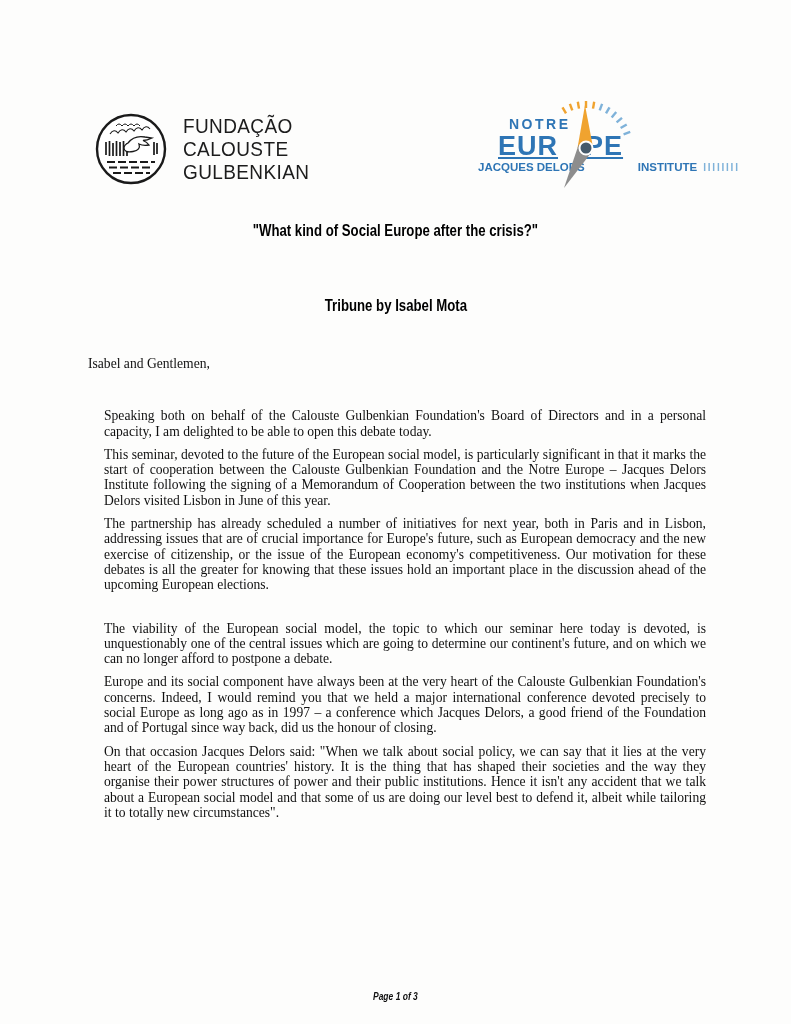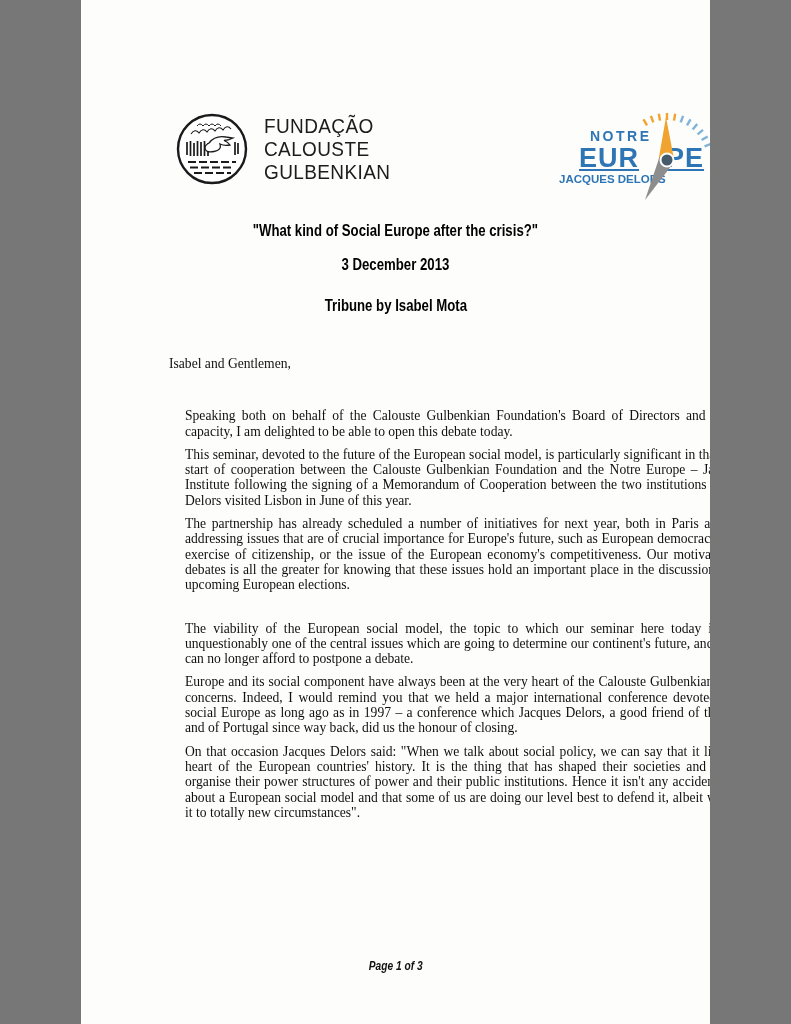--- a/index.html
+++ b/index.html
@@ -1,30 +1,30 @@
 <!DOCTYPE html>
 <html><head>
 <meta charset="utf-8">
 <style>
   html,body { margin:0; padding:0; background:#777; }
   .page {
-    position:relative; width:629px; height:1024px; margin:0 auto;
+    position:relative; width:791px; height:1024px; margin:0 auto;
     background:#fdfdfc; overflow:hidden;
     font-family:"Liberation Serif", serif; color:#101010;
   }
 
   
   .gul-logo { position:absolute; left:94px; top:112px; display:flex; align-items:center; gap:15px; }
   .gul-text {
     font-family:"Liberation Sans", sans-serif; font-size:20px; line-height:23px;
     color:#1c1c1c; letter-spacing:0.4px; transform:scaleX(0.95); transform-origin:left center;
   }
 
   
-  .ne-logo { position:absolute; left:478px; top:110px; width:220px; height:100px;
+  .ne-logo { position:absolute; left:478px; top:98px; width:220px; height:100px;
              font-family:"Liberation Sans", sans-serif; font-weight:bold; }
   .ne-notre { position:absolute; left:31px; top:18px; font-size:14px; letter-spacing:2.5px; color:#2e75b5; }
   .ne-europe { position:absolute; left:20px; top:33px; font-size:27px; letter-spacing:1px; color:#2e75b5; display:flex;text-decoration:underline; }
   .ne-europe .sp { display:inline-block; width:27px; }
   .ne-bottom { position:absolute; left:0; top:63px; font-size:11.5px; color:#2e75b5; white-space:nowrap; }
   .ne-bottom .inst { margin-left:21px;padding-left:32px; }
   .ne-ticks { margin-left:6px; color:#7fb2d9; letter-spacing:1.8px; font-size:10px;text-align:right; }
   .ne-svg { position:absolute; left:0; top:0; pointer-events:none; }
 
   
@@ -39,22 +39,22 @@
   .content {
     position:absolute; left:88px; top:356px; width:618px;
     font-size:13.6px; line-height:15.3px; text-align:justify;
   }
   .content p { margin:0 0 8px 16px; }
   .salutation { margin:0 0 37px 0 !important; text-align:left; }
   .gap { margin-top:28px !important; }
 
   
   .footer {
-    position:absolute; top:959px; left:0; right:0; text-align:center;
-    font-family:"Liberation Sans", sans-serif; font-weight:700; font-style:italic; font-size:12px; color:#111;
+    position:absolute; top:991px; left:0; right:0; text-align:center;
+    font-family:"Liberation Sans", sans-serif; font-weight:700; font-style:italic; font-size:10px; color:#111;
   }
   .footer > span { display:inline-block; transform:scaleX(0.85); }
 </style>
 </head>
 <body>
 
 <div class="page">
 
   <div class="gul-logo">
     <svg width="74" height="74" viewBox="0 0 74 74">
@@ -102,21 +102,20 @@
         <line x1="145.6" y1="36.3" x2="152.2" y2="33.9"></line>
       </g>
 
       <polygon points="107,7 99.5,50 114.5,46.5" fill="#f0a32f"></polygon>
       <polygon points="86,90 100.5,47 114.5,53" fill="#8d8d8d"></polygon>
       <circle cx="108" cy="50" r="6.5" fill="#455a6b" stroke="#ffffff" stroke-width="2"></circle>
     </svg>
   </div>
 
   <div class="title-line t1"><span>"What kind of Social Europe after the crisis?"</span></div>
-  <div class="title-line t2"><span>3 December 2013</span></div>
   <div class="title-line t3"><span>Tribune by Isabel Mota</span></div>
 
   <div class="content">
     <p class="salutation">Isabel and Gentlemen,</p>
     <p>Speaking both on behalf of the Calouste Gulbenkian Foundation's Board of Directors and in a personal capacity, I am delighted to be able to open this debate today.</p>
     <p>This seminar, devoted to the future of the European social model, is particularly significant in that it marks the start of cooperation between the Calouste Gulbenkian Foundation and the Notre Europe – Jacques Delors Institute following the signing of a Memorandum of Cooperation between the two institutions when Jacques Delors visited Lisbon in June of this year.</p>
     <p>The partnership has already scheduled a number of initiatives for next year, both in Paris and in Lisbon, addressing issues that are of crucial importance for Europe's future, such as European democracy and the new exercise of citizenship, or the issue of the European economy's competitiveness. Our motivation for these debates is all the greater for knowing that these issues hold an important place in the discussion ahead of the upcoming European elections.</p>
     <p class="gap">The viability of the European social model, the topic to which our seminar here today is devoted, is unquestionably one of the central issues which are going to determine our continent's future, and on which we can no longer afford to postpone a debate.</p>
     <p>Europe and its social component have always been at the very heart of the Calouste Gulbenkian Foundation's concerns. Indeed, I would remind you that we held a major international conference devoted precisely to social Europe as long ago as in 1997 – a conference which Jacques Delors, a good friend of the Foundation and of Portugal since way back, did us the honour of closing.</p>
     <p>On that occasion Jacques Delors said: "When we talk about social policy, we can say that it lies at the very heart of the European countries' history. It is the thing that has shaped their societies and the way they organise their power structures of power and their public institutions. Hence it isn't any accident that we talk about a European social model and that some of us are doing our level best to defend it, albeit while tailoring it to totally new circumstances".</p>

